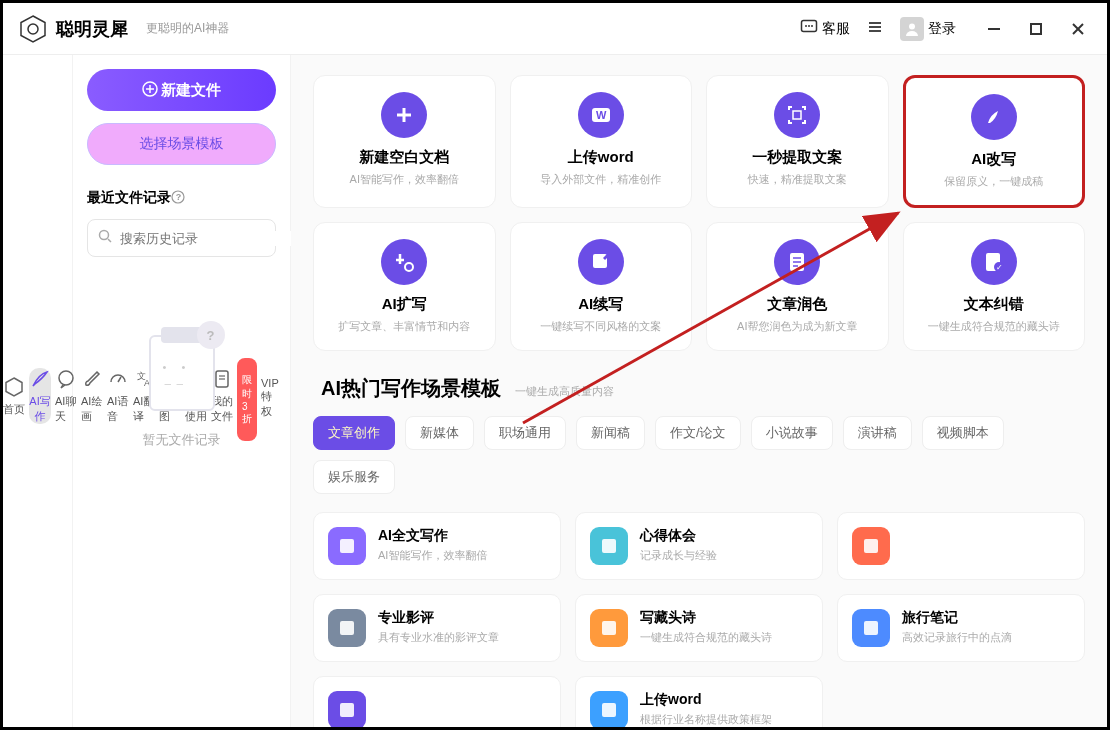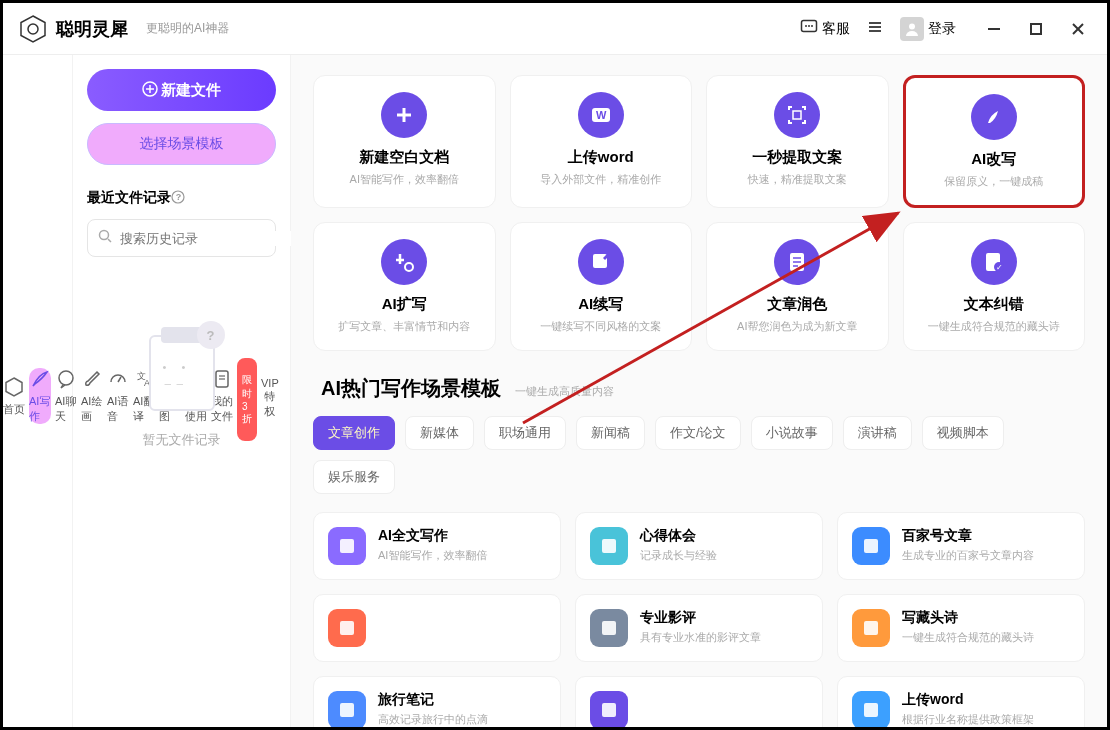--- a/index.html
+++ b/index.html
@@ -11,21 +11,21 @@
 .app-tag { font-size: 12px; color: #999; margin-left: 10px; }
 .tb-right { margin-left: auto; display: flex; align-items: center; gap: 16px; }
 .tb-btn { display: flex; align-items: center; gap: 4px; font-size: 14px; cursor: pointer; }
 .winbtns { display: flex; gap: 14px; margin-left: 8px; }
 .winbtn { width: 28px; height: 28px; display: flex; align-items: center; justify-content: center; cursor: pointer; font-size: 18px; }
 .avatar { width: 24px; height: 24px; background: #d4d4d4; border-radius: 4px; display: flex; align-items: center; justify-content: center; }
 
 .main { display: flex; height: calc(100% - 52px); }
 .sidenav { width: 70px; display: flex; flex-direction: row; align-items: center; padding-top: 10px; gap: 4px; border-right: 1px solid #f2f2f2; }
 .navitem { width: 58px; height: 56px; display: flex; flex-direction: column; align-items: center; justify-content: center; gap: 4px; border-radius: 10px; cursor: pointer; font-size: 11px; color: #555; }
-.navitem.active { background: #f0abfc; color: #6b4de6; }
+.navitem.active { background: #e5e5e5; color: #6b4de6; text-align: center; }
 .navicon { width: 22px; height: 22px; display: flex; align-items: center; justify-content: center; }
 .vip-badge { background: #ff5a5a; color: #fff; font-size: 10px; padding: 15px 5px; border-radius: 8px; margin-top: 6px; }
 
 .sidepanel { width: 218px; padding: 14px; border-right: 1px solid #f2f2f2; }
 .btn-primary { width: 100%; height: 42px; border-radius: 21px; background: linear-gradient(90deg,#8a5cff,#6b3bff); color: #fff; border: none; font-size: 15px; font-weight: 600; display: flex; align-items: center; justify-content: center; gap: 3px; cursor: pointer; }
 .btn-outline { width: 100%; height: 42px; border-radius: 21px; background: #f0abfc; border: 1px solid #c9b9ff; color: #6b4de6; font-size: 14px; margin-top: 12px; cursor: pointer; }
 .recent-hdr { display: flex; align-items: flex-end; margin-top: 24px; font-size: 14px; font-weight: 700; }
 .search { margin-top: 12px; display: flex; align-items: center; gap: 8px; height: 38px; border: 1px solid #e5e5e5; border-radius: 8px; padding: 0 10px; color: #999; }
 .search input { border: none; outline: none; flex: 1; font-size: 13px; }
 .empty { margin-top: 60px; text-align: center; color: #aaa; font-size: 13px; }
@@ -197,21 +197,21 @@
         <div class="navicon">
           <svg width="22" height="22" viewBox="0 0 22 22">
             <rect x="5" y="3" width="12" height="16" rx="2" fill="none" stroke="#666" stroke-width="1.5"></rect>
             <line x1="8" y1="8" x2="14" y2="8" stroke="#666" stroke-width="1.2"></line>
             <line x1="8" y1="11" x2="14" y2="11" stroke="#666" stroke-width="1.2"></line>
           </svg>
         </div>
         <span>我的文件</span>
       </div>
     <div class="vip-badge">限时3折</div>
-    <div class="navitem" style="height:auto;padding-top:4px;text-align:center;">
+    <div class="navitem" style="height:auto;padding-top:4px;">
         <span>VIP特权</span>
       </div>
   </div>
 
   <div class="sidepanel">
     <button class="btn-primary">
       <span><svg width="16" height="16">
             <circle cx="8" cy="8" r="7" fill="none" stroke="#fff" stroke-width="1.5"></circle>
             <line x1="8" y1="4" x2="8" y2="12" stroke="#fff" stroke-width="1.5"></line>
             <line x1="4" y1="8" x2="12" y2="8" stroke="#fff" stroke-width="1.5"></line>
@@ -361,31 +361,20 @@
             <svg width="20" height="20">
               <rect x="3" y="3" width="14" height="14" rx="2" fill="#fff" opacity="0.9"></rect>
             </svg>
           </div>
           <div>
             <div class="ttitle">心得体会</div>
             <div class="tsub">记录成长与经验</div>
           </div>
         </div>
         <div class="tmpl">
-          <div class="ticon" style="background:#3c8cff">
-            <svg width="20" height="20">
-              <rect x="3" y="3" width="14" height="14" rx="2" fill="#fff" opacity="0.9"></rect>
-            </svg>
-          </div>
-          <div>
-            <div class="ttitle">百家号文章</div>
-            <div class="tsub">生成专业的百家号文章内容</div>
-          </div>
-        </div>
-        <div class="tmpl">
           <div class="ticon" style="background:#ff6b4d">
             <svg width="20" height="20">
               <rect x="3" y="3" width="14" height="14" rx="2" fill="#fff" opacity="0.9"></rect>
             </svg>
           </div>
         </div>
         <div class="tmpl">
           <div class="ticon" style="background:#7a8aa0">
             <svg width="20" height="20">
               <rect x="3" y="3" width="14" height="14" rx="2" fill="#fff" opacity="0.9"></rect>

